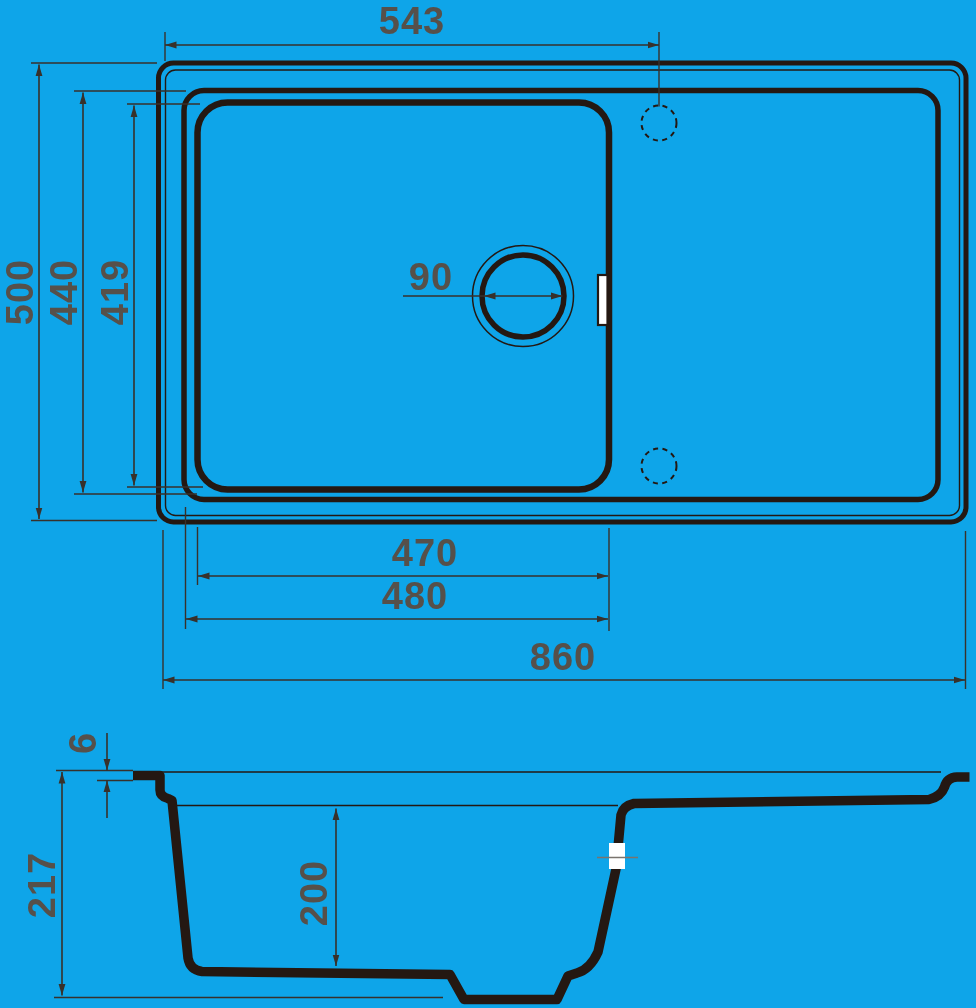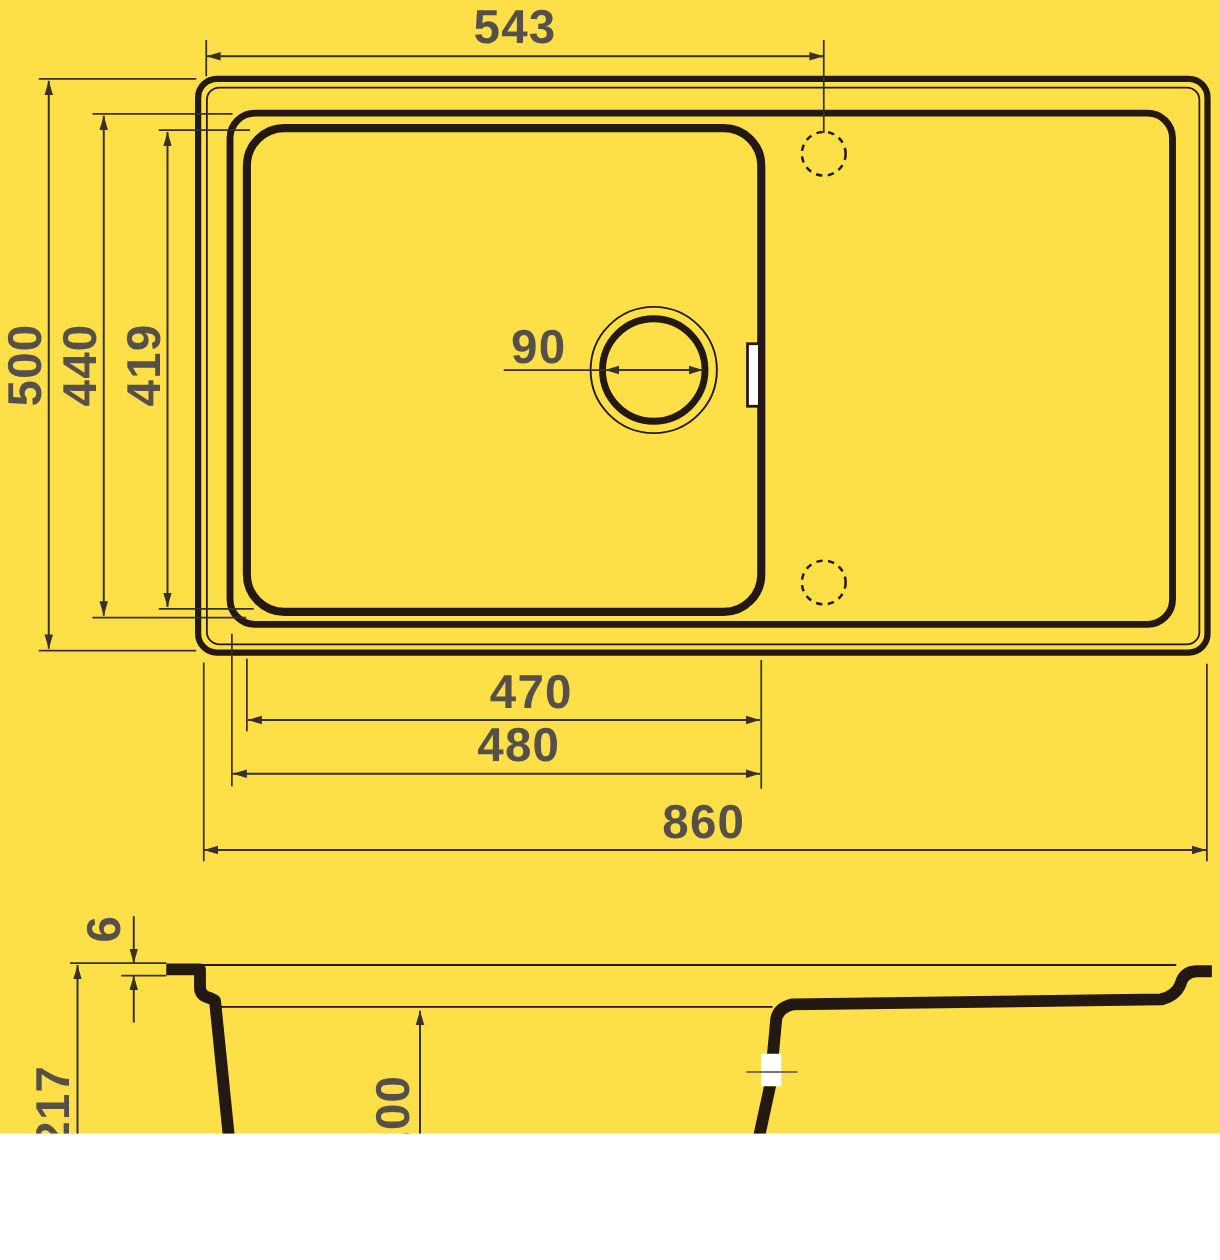--- a/index.html
+++ b/index.html
@@ -1,16 +1,16 @@
 <!DOCTYPE html>
 <html><head>
 <meta charset="utf-8">
 <style>
   html,body{margin:0;padding:0;background:#ffffff;}
-  .canvas{position:relative;width:976px;height:907px;background:#fde047;overflow:hidden;
+  .canvas{position:relative;width:976px;height:1008px;background:#0ea5e9;overflow:hidden;
           font-family:"Liberation Sans",sans-serif;}
   svg{display:block;}
   .outline{stroke:#241812;fill:none;}
   .thin{stroke:#241812;stroke-width:1.5;fill:none;}
   .dim{stroke:#38312b;stroke-width:1.6;fill:none;}
   .ext{stroke:#38312b;stroke-width:1.4;fill:none;}
   .dash{stroke:#241812;stroke-width:2;fill:none;stroke-dasharray:5 4.5;}
   .num{font-family:"Liberation Sans",sans-serif;font-weight:bold;font-size:38px;letter-spacing:1px;}
   .profile{stroke:#241812;stroke-width:9.5;fill:none;stroke-linejoin:round;stroke-linecap:butt;}
   .gapline{stroke:#7a746e;stroke-width:1.6;fill:none;}

